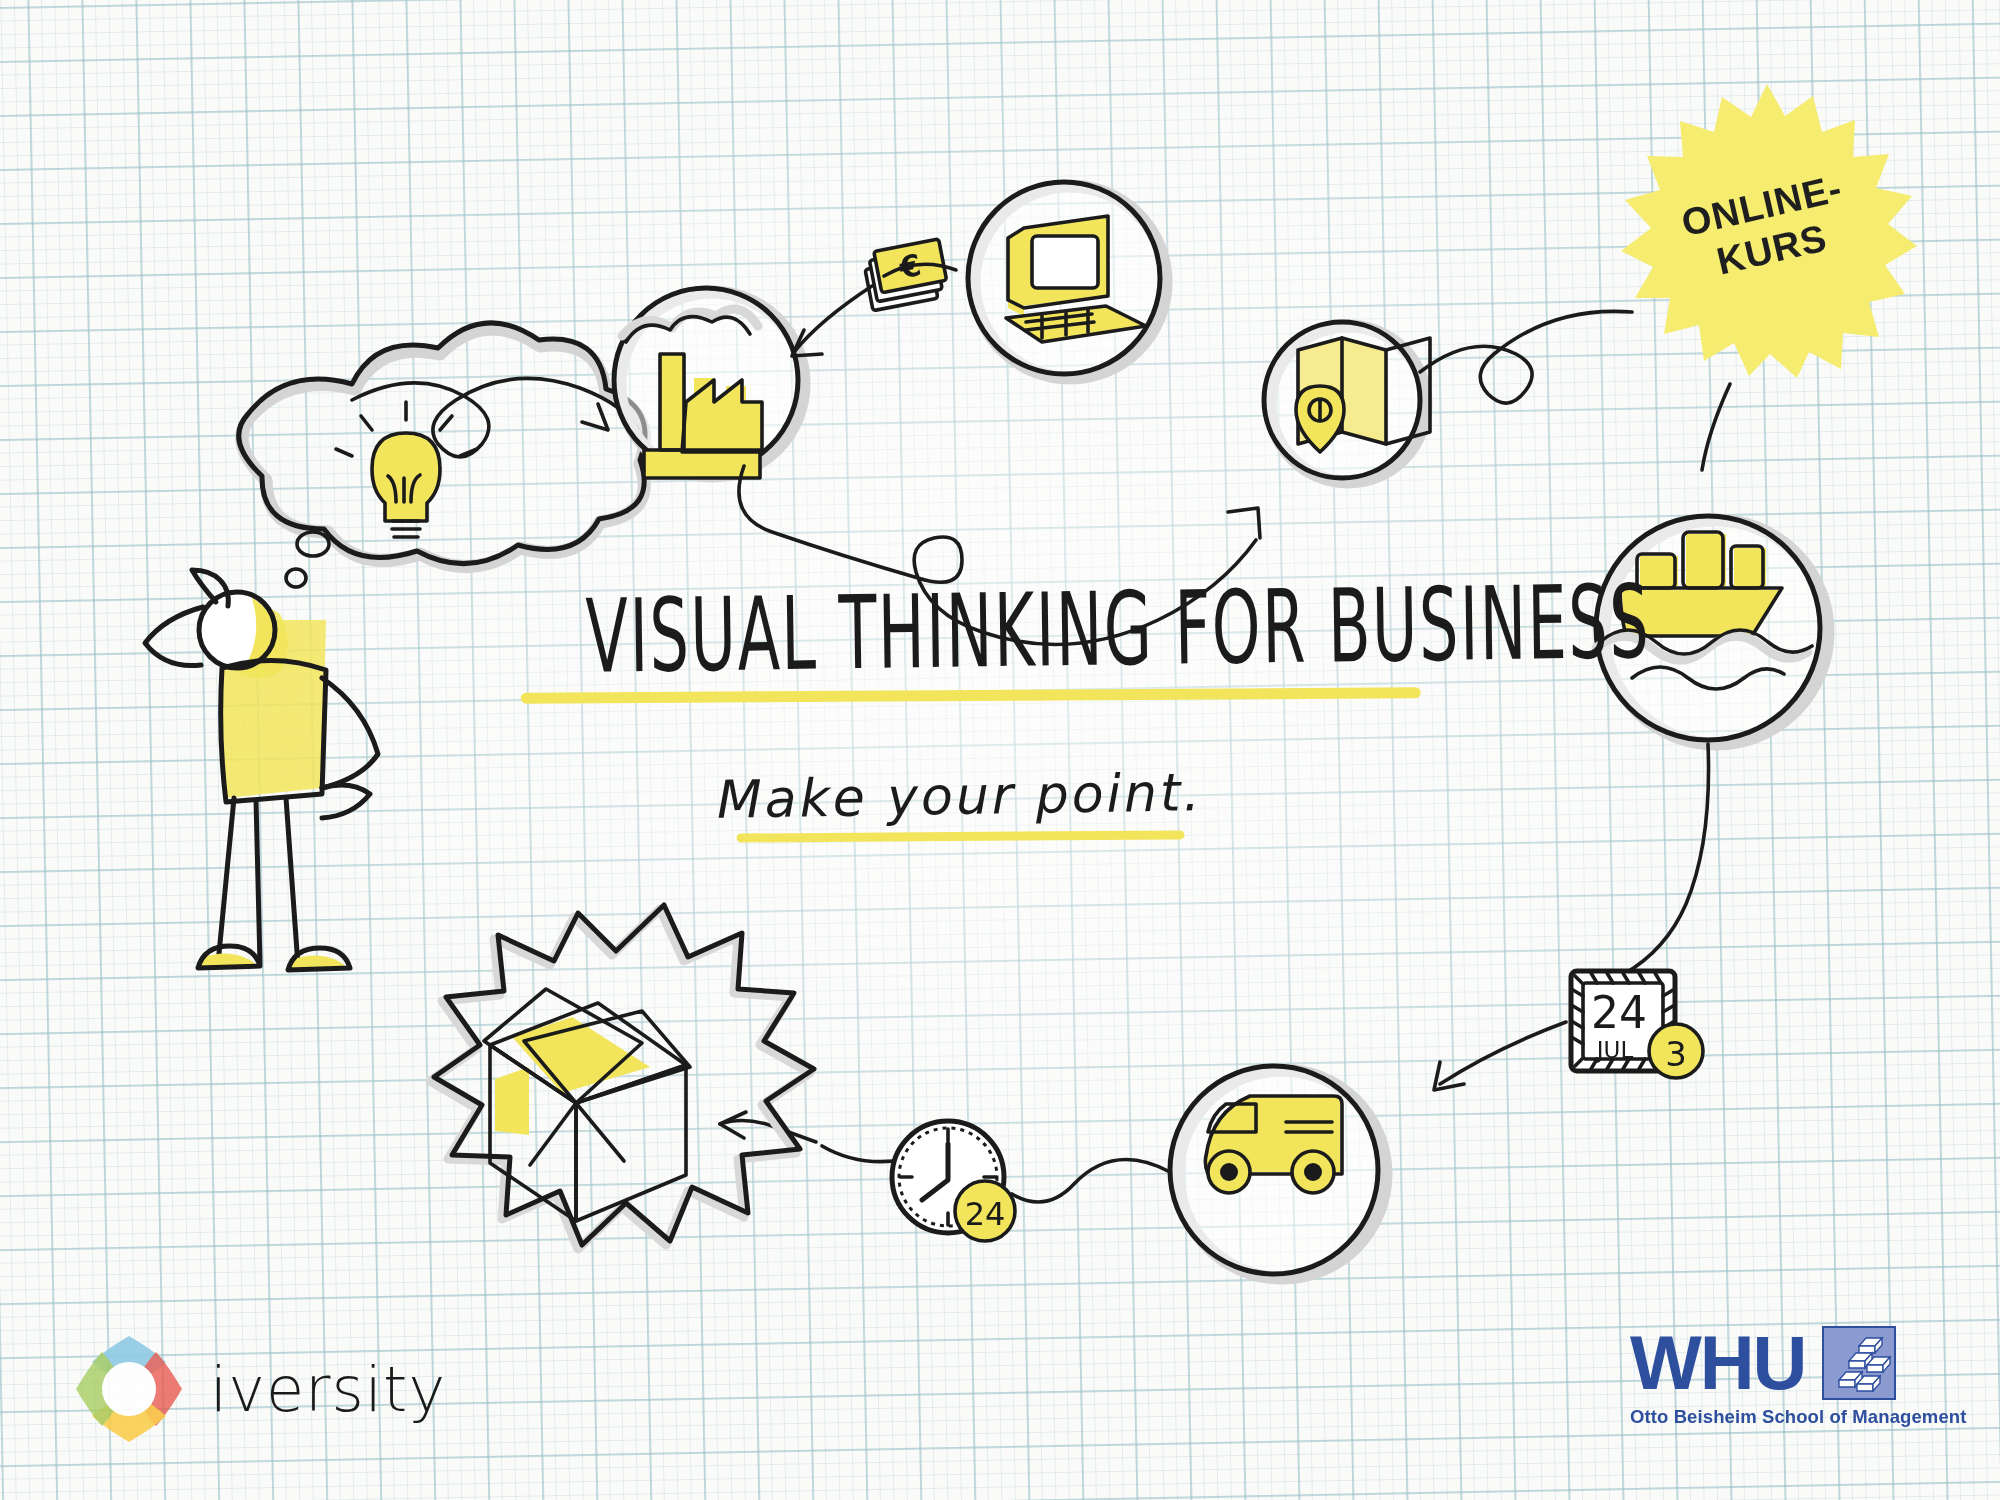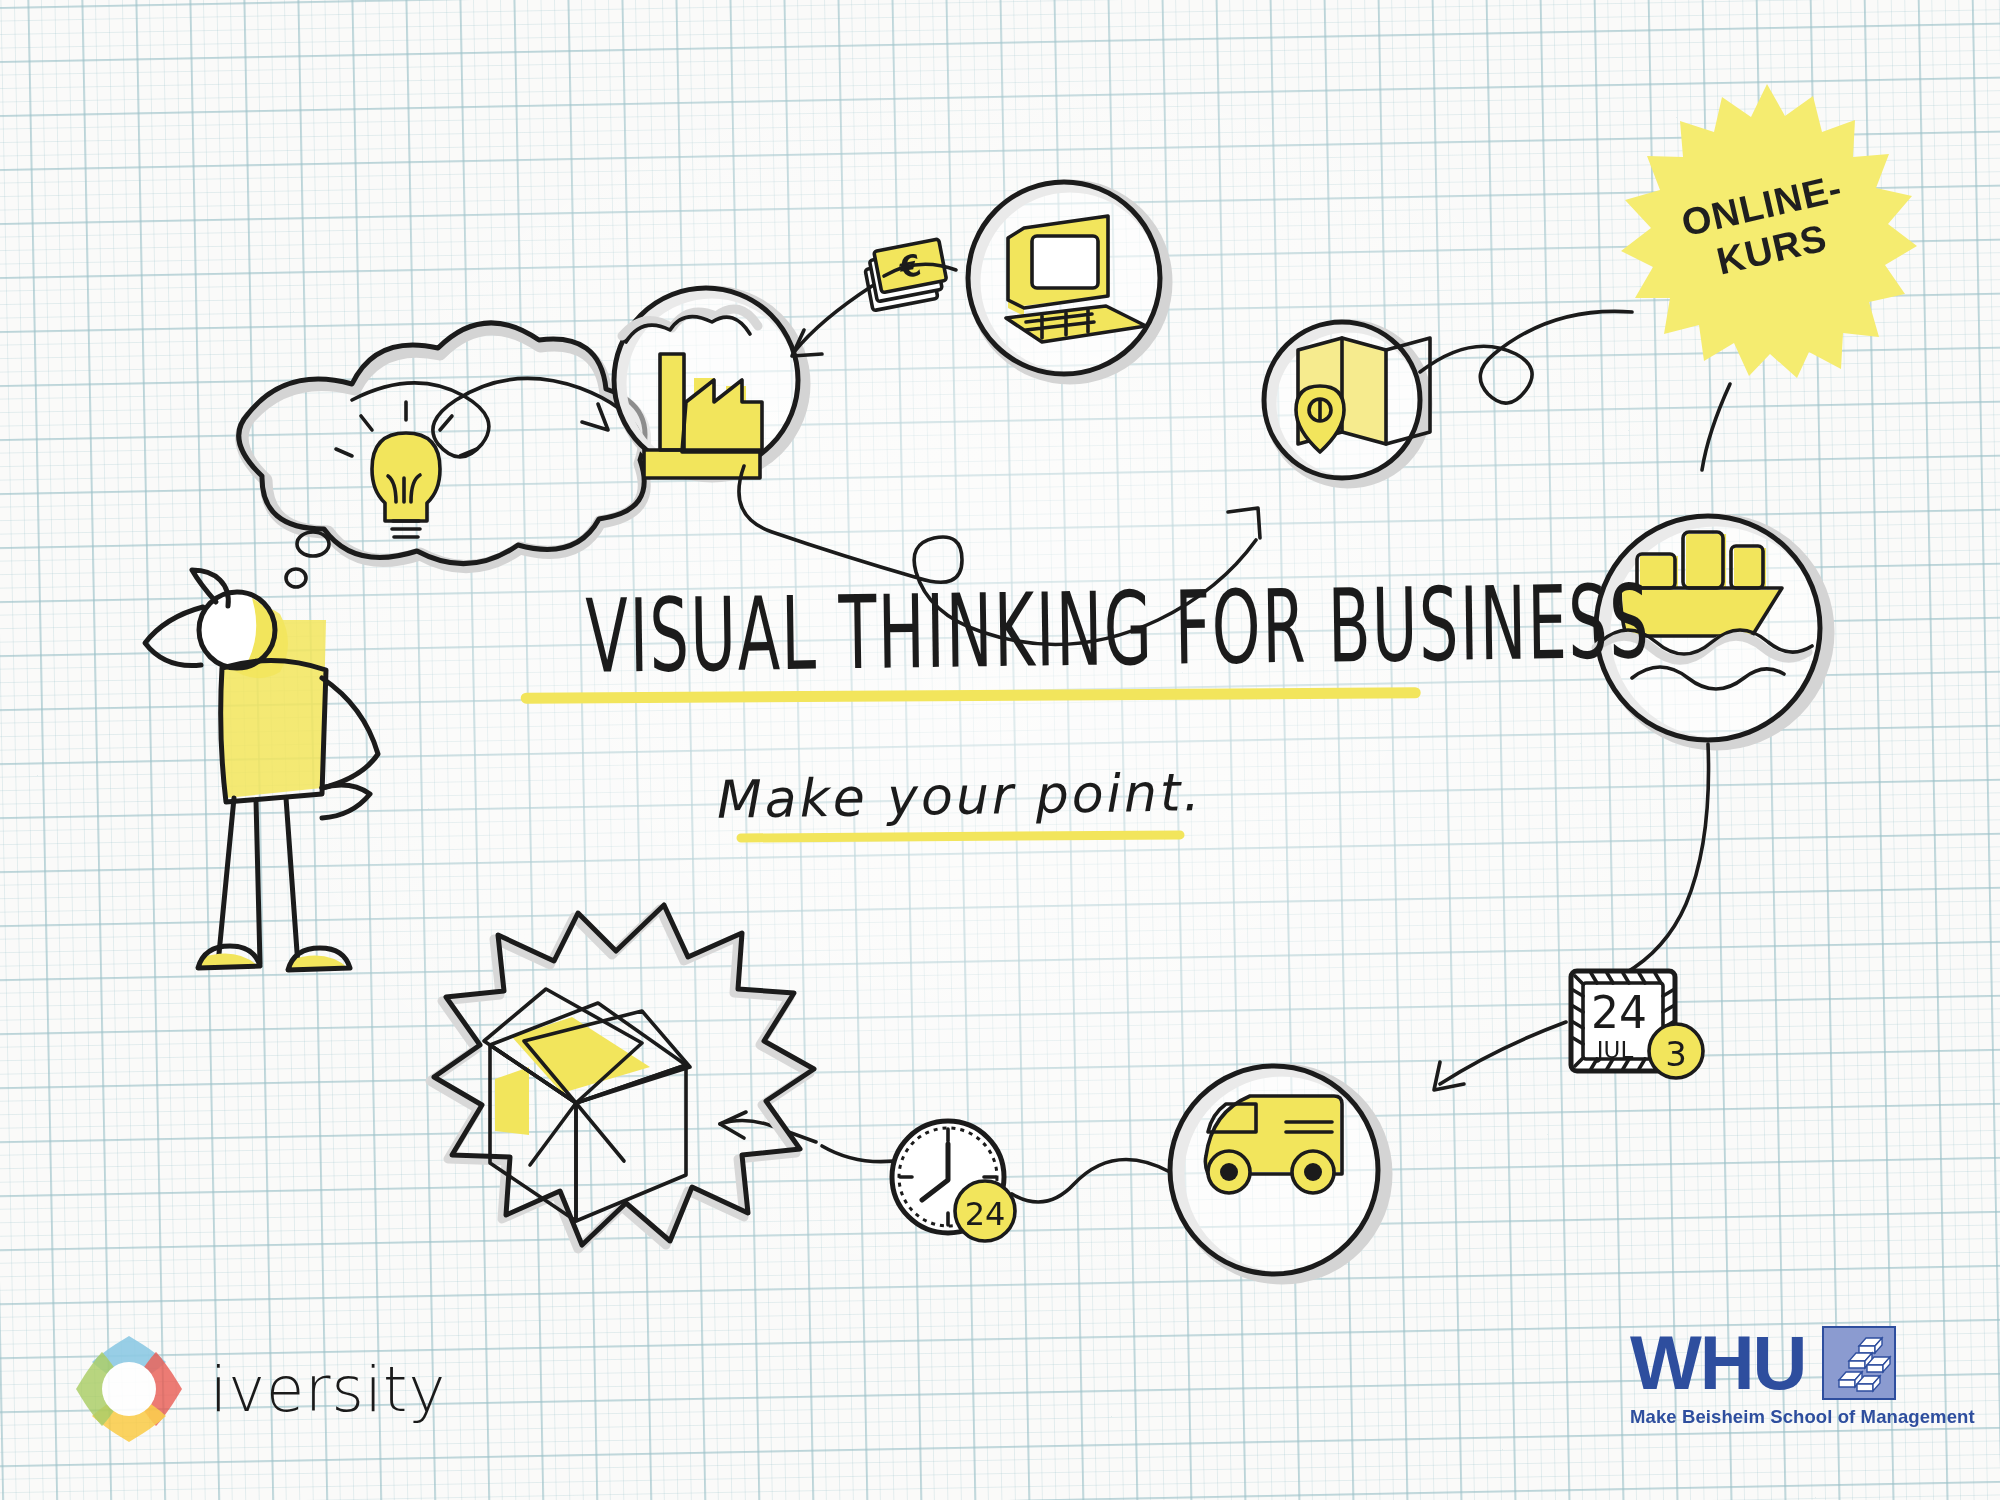--- a/index.html
+++ b/index.html
@@ -467,16 +467,16 @@
           <path d="M61 39 l7 -8 l0 7 l-7 8z"></path>
           <path d="M24 46 l16 0 l-7 8 l-16 0z"></path>
           <path d="M17 54 l16 0 l0 7 l-16 0z"></path>
           <path d="M33 54 l7 -8 l0 7 l-7 8z"></path>
           <path d="M42 50 l16 0 l-7 8 l-16 0z"></path>
           <path d="M35 58 l16 0 l0 7 l-16 0z"></path>
           <path d="M51 58 l7 -8 l0 7 l-7 8z"></path>
         </g>
       </svg>
     </div>
-    <div class="whu-tag">Make Beisheim School of Management</div>
+    <div class="whu-tag">Otto Beisheim School of Management</div>
   </div>
 
 </div>
 
 </body></html>

